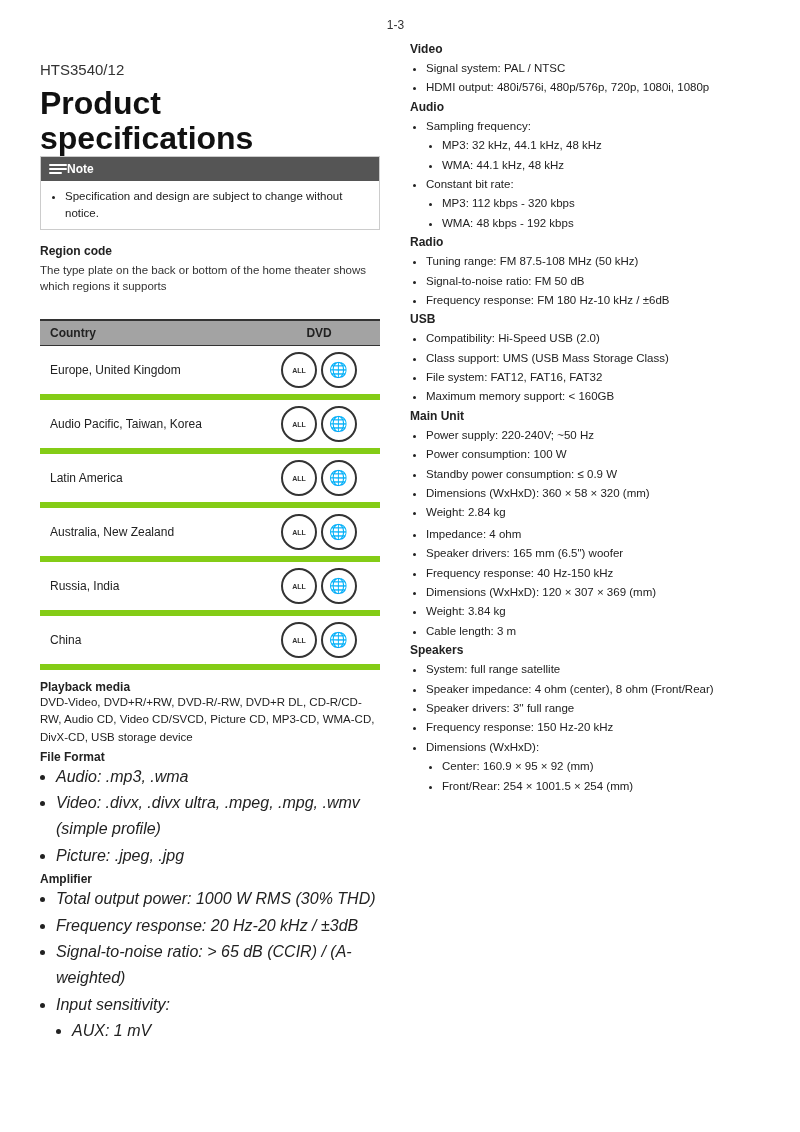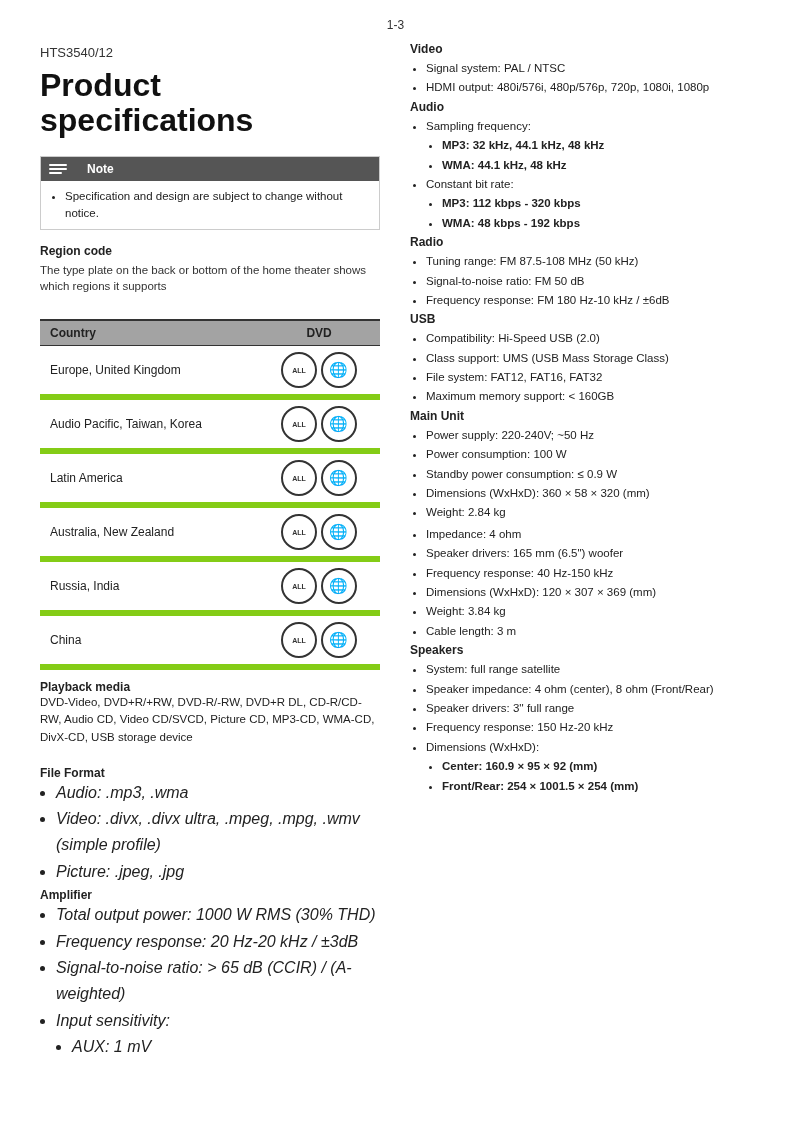--- a/index.html
+++ b/index.html
@@ -30,43 +30,42 @@
     .left-column {
       width: 340px;
       flex-shrink: 0;
     }
 
     .right-column {
       flex: 1;
     }
 
     .model-number {
-      font-size: 13px;
+      font-size: 15px;
       color: #333;
       margin-bottom: 8px;
-      margin-top: 3px;
+      margin-top: 19px;
     }
 
     .page-title {
       font-size: 32px;
       font-weight: bold;
       color: #111;
-      margin-bottom: 18px;
       line-height: 1.1;
     }
 
     .note-box {
       border: 1px solid #ccc;
       margin-bottom: 14px;
     }
 
     .note-header {
       display: flex;
       align-items: center;
-      gap: 20px;
+      gap: 0;
       background: #555;
       color: #fff;
       padding: 4px 8px;
       font-size: 12px;
       font-weight: bold;
     }
 
     .note-icon {
       width: 18px;
       height: 16px;
@@ -173,21 +172,21 @@
     }
 
     .bold-label {
       font-weight: bold;
       font-size: 12px;
     }
 
     .spec-text {
       font-size: 11.5px;
       line-height: 1.5;
-      margin-bottom: 20px;
+      margin-bottom: 4px;
       color: #222;
     }
 
     .spec-list {
       list-style: disc;
       padding-left: 16px;
       font-size: 16px;
       line-height: 1.6;
       margin-bottom: 4px;
       font-style: italic;
@@ -219,21 +218,20 @@
     }
 
     .right-spec-list li {
       margin-bottom: 1px;
     }
 
     .right-spec-list .sub-list {
       list-style: disc;
       padding-left: 16px;
       margin-top: 1px;
-      font-weight: bold;
     }
 
     .row-relative {
       position: relative;
     }
   </style>
 </head>
 <body>
 
 <div class="page-number">1-3</div>

